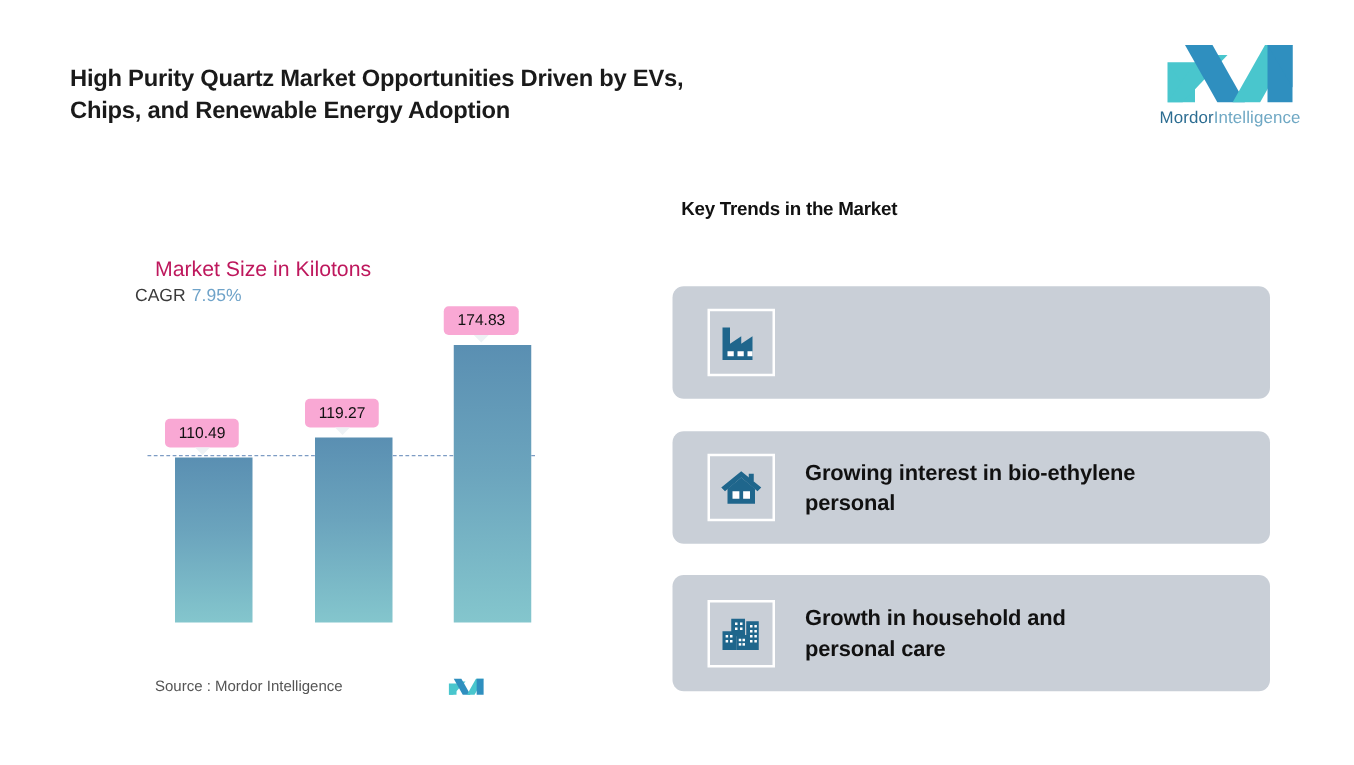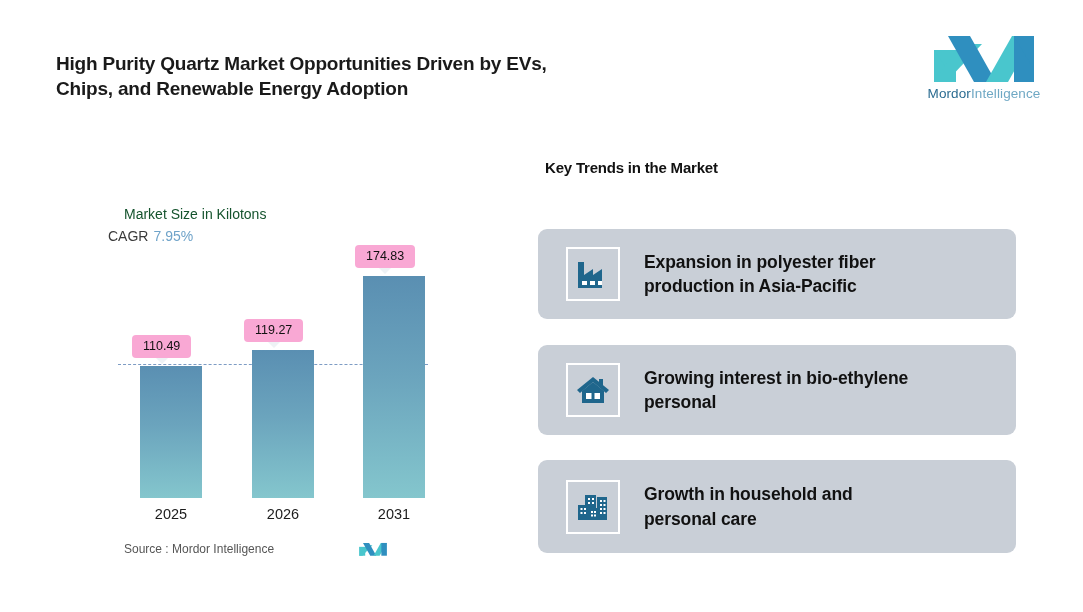--- a/index.html
+++ b/index.html
@@ -64,22 +64,22 @@
     left: 124px;
     top: 12px;
     font-size: 15.5px;
     font-weight: bold;
     color: #1c1c1c;
   }
   .chart-subtitle {
     position: absolute;
     left: 124px;
     top: 38px;
-    font-size: 14px;
-    color: #14532d;
+    font-size: 17px;
+    color: #be185d;
   }
   .chart-cagr {
     position: absolute;
     left: 108px;
     top: 60px;
     font-size: 14px;
     color: #3a3a3a;
   }
   .chart-cagr .cagr-val { color: #6fa3c9; margin-left: 5px; }
 
@@ -252,25 +252,20 @@
 
       <div class="bar b1"></div>
       <div class="bar b2"></div>
       <div class="bar b3"></div>
 
       <div class="callout c1">110.49</div>
       <div class="callout c2">119.27</div>
       <div class="callout c3">174.83</div>
     </div>
 
-    <div class="xlabels">
-      <div class="xlabel x1">2025</div>
-      <div class="xlabel x2">2026</div>
-      <div class="xlabel x3">2031</div>
-    </div>
 
     <div class="source-row">
       <span class="source-text">Source :  Mordor Intelligence</span>
       <svg class="source-mark" viewBox="0 0 108 52">
         <polygon points="4,52 4,20 26,20 26,52" fill="#49c6cd"></polygon>
         <polygon points="4,52 30,14 52,14 16,52" fill="#49c6cd"></polygon>
         <polygon points="18,6 40,6 66,52 44,52" fill="#2f8fbf"></polygon>
         <polygon points="56,52 82,6 104,6 78,52" fill="#49c6cd"></polygon>
         <polygon points="84,6 104,6 104,52 84,52" fill="#2f8fbf"></polygon>
       </svg>
@@ -280,24 +275,20 @@
   <div class="trends-heading">Key Trends in the Market</div>
 
   <div class="card k1">
     <div class="icon-box">
       <svg width="34" height="30" viewBox="0 0 34 30">
         <path d="M2 29 L2 3 L8 3 L8 16 L17 10 L17 16 L26 10 L26 29 Z" fill="#1f668c"></path>
         <rect x="6" y="22" width="5" height="4" fill="#ffffff"></rect>
         <rect x="14" y="22" width="5" height="4" fill="#ffffff"></rect>
         <rect x="22" y="22" width="4" height="4" fill="#ffffff"></rect>
       </svg>
-    </div>
-    <div class="card-text">
-      <span>Expansion in polyester fiber</span><br>
-      <span>production in Asia-Pacific</span>
     </div>
   </div>
 
   <div class="card k2">
     <div class="icon-box">
       <svg width="34" height="30" viewBox="0 0 34 30">
         <path d="M1 15 L17 2 L33 15 L30 18 L17 7 L4 18 Z" fill="#1f668c"></path>
         <rect x="23" y="4" width="4" height="6" fill="#1f668c"></rect>
         <path d="M6 16 L17 7 L28 16 L28 28 L6 28 Z" fill="#1f668c"></path>
         <rect x="10" y="18" width="5.5" height="6" fill="#ffffff"></rect>

